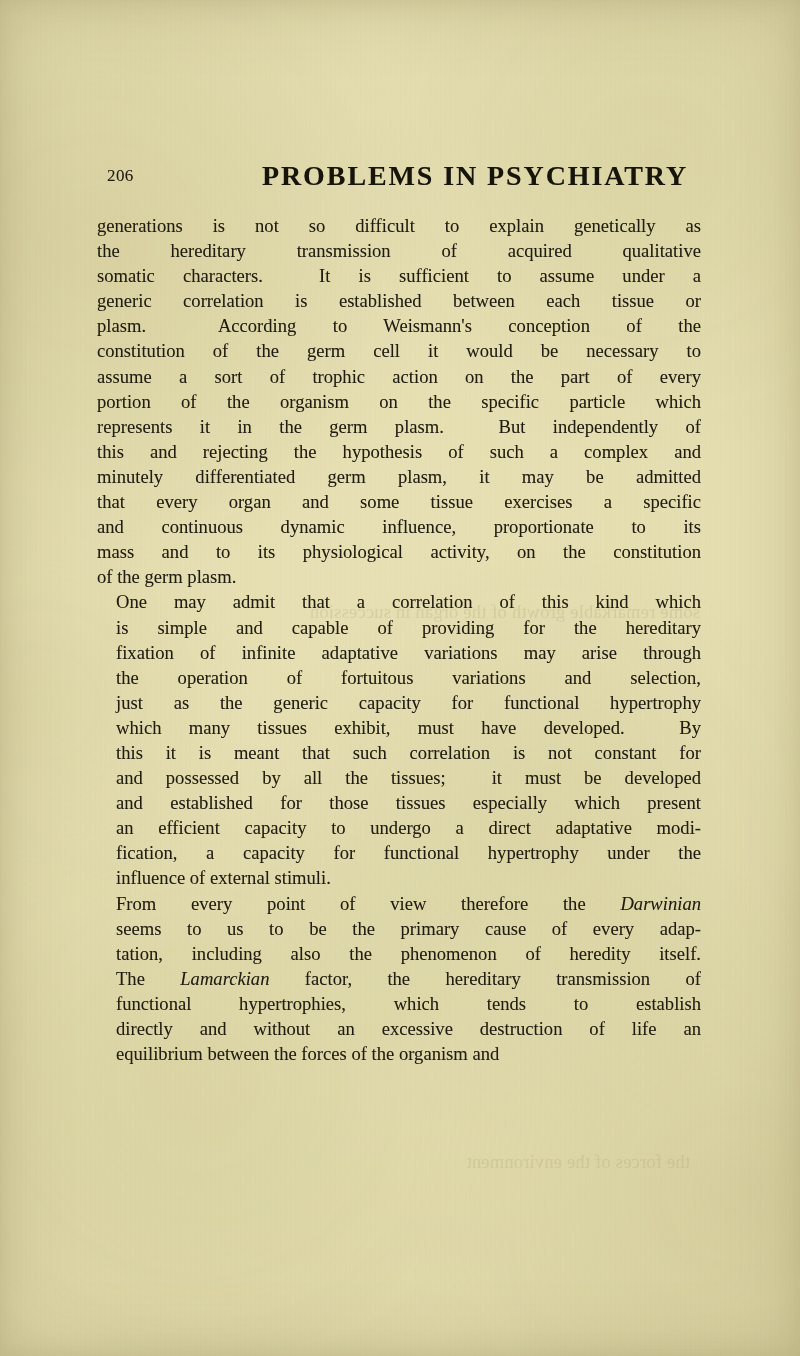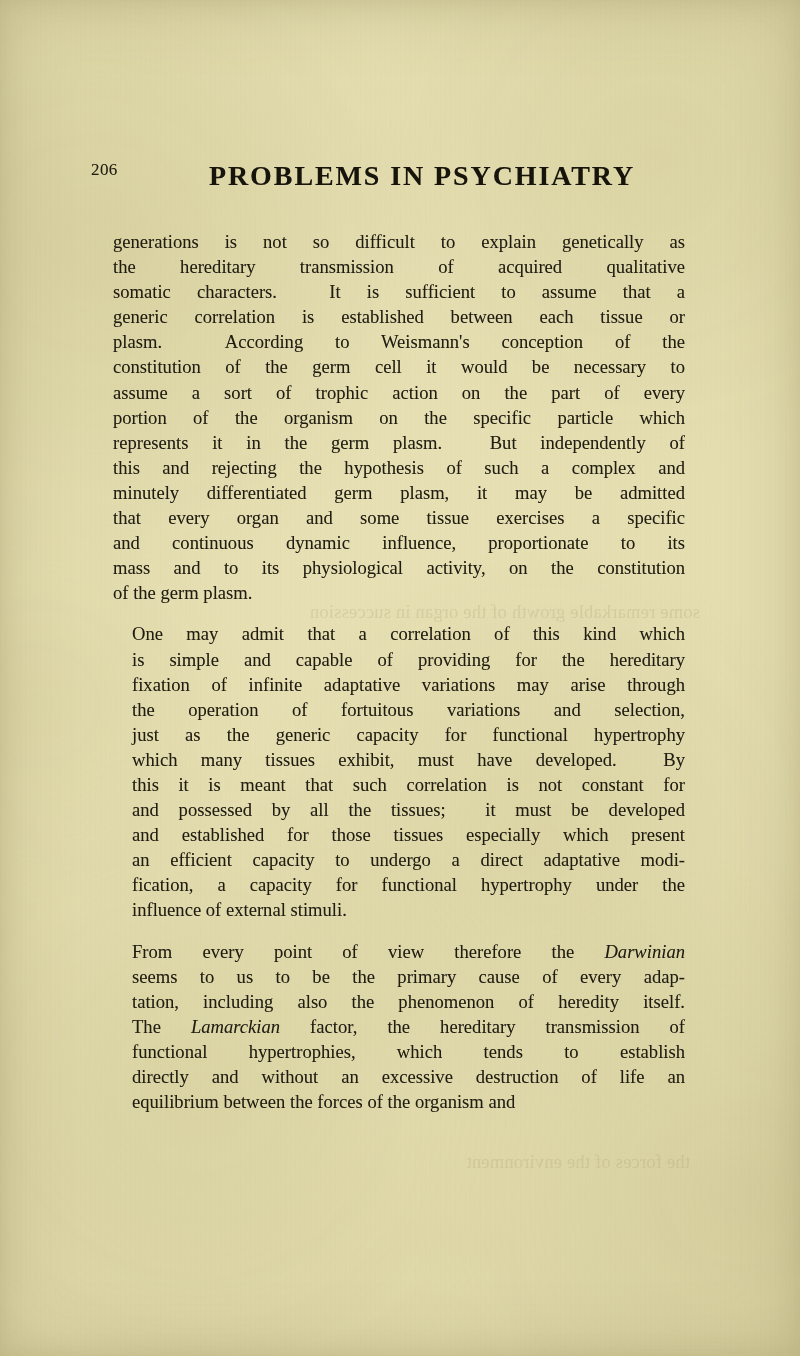--- a/index.html
+++ b/index.html
@@ -86,26 +86,27 @@
   .bleed-b { left: 130px; top: 1150px; width: 560px; }
 
   
   .content {
     position: relative;
     z-index: 3;
   }
 
   .running-head {
     position: absolute;
-    left: 91px;
+    left: 107px;
     top: 160px;
     width: 604px;
     display: flex;
-    align-items: flex-start;
+    align-items: center;
     color: #1d1a10;
+    gap: 37px;
   }
   .folio {
     font-size: 17px;
     letter-spacing: .4px;
     color: #201c12;
     font-family: "Liberation Serif", "DejaVu Serif", serif;
     width: 118px;
     flex: 0 0 118px;
   }
   .head-title {
@@ -121,21 +122,21 @@
     position: absolute;
     left: 97px;
     top: 213px;
     width: 604px;
     color: #201c11;
     font-size: 18.6px;
     line-height: 25.1px;
   }
 
   .para {
-    margin: 16px;
+    margin: 0;
     text-align: justify;
     text-justify: inter-word;
     text-indent: 19px;
     -webkit-hyphens: none;
     hyphens: none;
   }
   .para.first { text-indent: 0; }
 
   
   .ln {
@@ -175,21 +176,21 @@
     <div class="running-head">
       <span class="folio">206</span>
       <span class="head-title">PROBLEMS IN PSYCHIATRY</span>
     </div>
 
     <div class="textblock">
 
       <p class="para first">
         <span class="ln">generations is not so difficult to explain genetically as</span>
         <span class="ln">the hereditary transmission of acquired qualitative</span>
-        <span class="ln">somatic characters.  It is sufficient to assume that a</span>
+        <span class="ln">somatic characters.  It is sufficient to assume under a</span>
         <span class="ln">generic correlation is established between each tissue or</span>
         <span class="ln">plasm.  According to Weismann's conception of the</span>
         <span class="ln">constitution of the germ cell it would be necessary to</span>
         <span class="ln">assume a sort of trophic action on the part of every</span>
         <span class="ln">portion of the organism on the specific particle which</span>
         <span class="ln">represents it in the germ plasm.  But independently of</span>
         <span class="ln">this and rejecting the hypothesis of such a complex and</span>
         <span class="ln">minutely differentiated germ plasm, it may be admitted</span>
         <span class="ln">that every organ and some tissue exercises a specific</span>
         <span class="ln">and continuous dynamic influence, proportionate to its</span>

